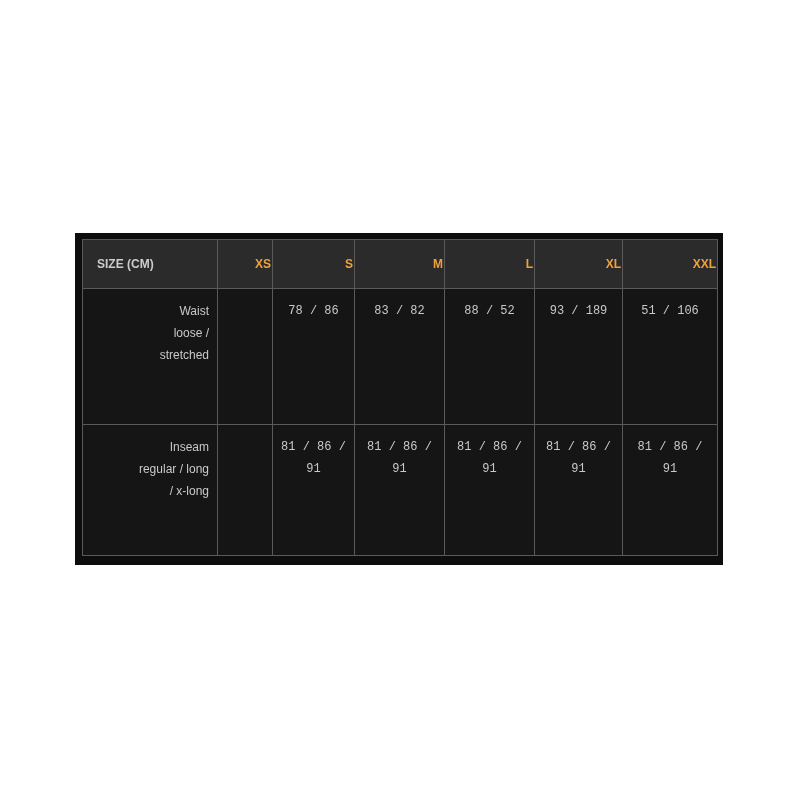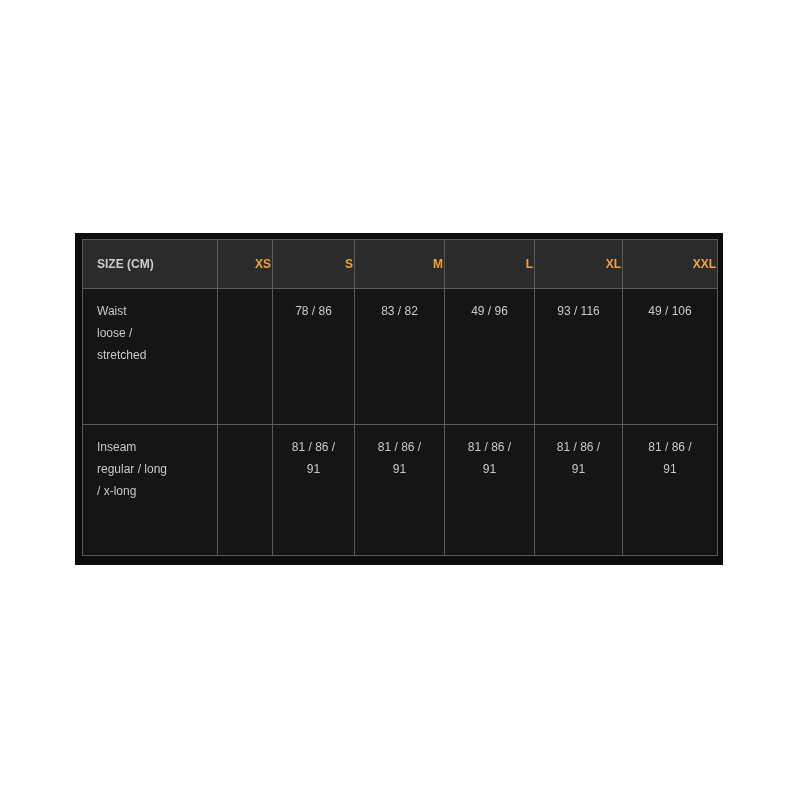--- a/index.html
+++ b/index.html
@@ -61,28 +61,29 @@
   tbody tr:last-child { height: 87px; margin-top: 32px; }
   tbody td {
     background: var(--body-background);
     color: var(--body-text);
     vertical-align: top;
     padding-top: 11px;
     line-height: 22px;
     white-space: pre-line;
   }
   td.row-label-cell {
-    text-align: left;
+    text-align: right;
     padding-left: 14px;
     padding-right: 8px;
   }
   td.value-cell {
     text-align: center;
     padding-left: 2px;
     padding-right: 2px;
+    font-family: Liberation Mono, monospace;
   }
   
   col.c-label { width: 135px; }
   col.c-xs   { width: 55px; }
   col.c-s    { width: 82px; }
   col.c-m    { width: 90px; }
   col.c-l    { width: 90px; }
   col.c-xl   { width: 88px; }
   col.c-xxl  { width: 95px; }
 </style>
@@ -112,23 +113,23 @@
       </tr>
     </thead>
     <tbody>
       <tr>
         <td class="row-label-cell">Waist
 loose /
 stretched</td>
         <td class="value-cell"></td>
         <td class="value-cell">78 / 86</td>
         <td class="value-cell">83 / 82</td>
-        <td class="value-cell">49 / 96</td>
-        <td class="value-cell">93 / 116</td>
-        <td class="value-cell">49 / 106</td>
+        <td class="value-cell">88 / 52</td>
+        <td class="value-cell">93 / 189</td>
+        <td class="value-cell">51 / 106</td>
       </tr>
       <tr>
         <td class="row-label-cell">Inseam
 regular / long
 / x-long</td>
         <td class="value-cell"></td>
         <td class="value-cell">81 / 86 /
 91</td>
         <td class="value-cell">81 / 86 /
 91</td>

